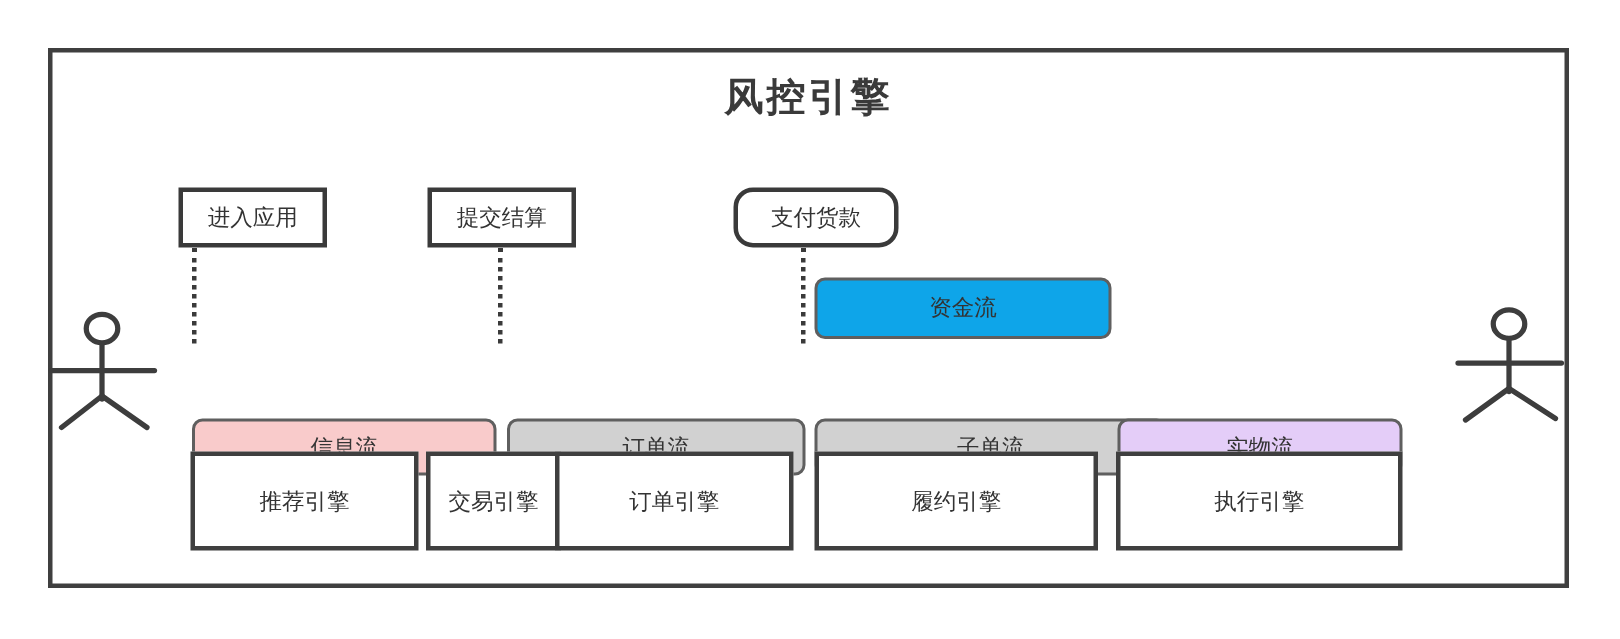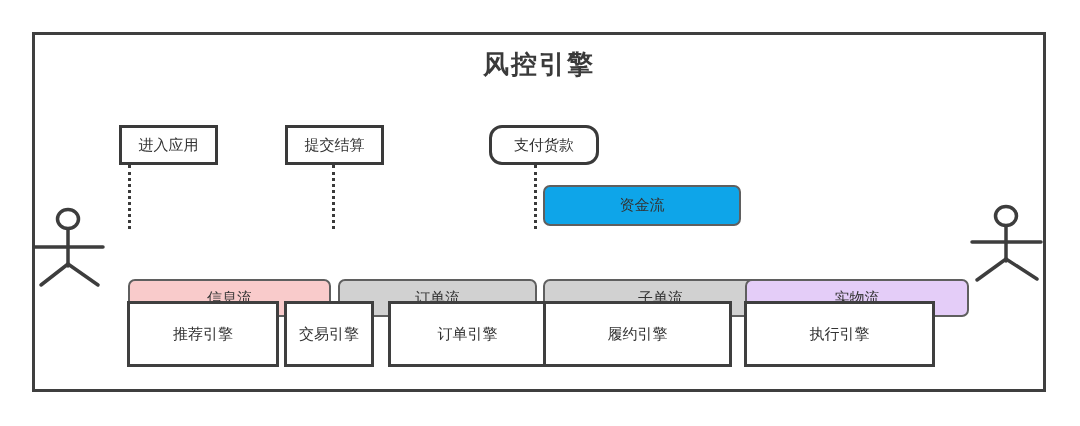--- a/index.html
+++ b/index.html
@@ -93,25 +93,25 @@
 
   <div class="dotline" style="left:128px;"></div>
   <div class="dotline" style="left:332px;"></div>
   <div class="dotline" style="left:534px;"></div>
 
   <div class="bar capital-bar" style="left: 543px; width: 198px; background-color: #0ea5e9;">资金流</div>
 
   <div class="bar flow-bar" style="left: 128px; width: 203px; background-color: rgb(249, 203, 203);">信息流</div>
   <div class="bar flow-bar" style="left: 338px; width: 199px; background-color: rgb(209, 209, 209);">订单流</div>
   <div class="bar flow-bar" style="left: 543px; width: 235px; background-color: rgb(209, 209, 209);">子单流</div>
-  <div class="bar flow-bar" style="left: 745px; width: 224px; background-color: rgb(228, 205, 248);">实物流</div>
+  <div class="bar flow-bar" style="left: 745px; width: 190px; background-color: rgb(228, 205, 248);">实物流</div>
 
   <div class="engine-box" style="left:127px; width:152px;">推荐引擎</div>
   <div class="engine-box" style="left:284px; width:90px;">交易引擎</div>
-  <div class="engine-box" style="left:388px; width:159px;">订单引擎</div>
+  <div class="engine-box" style="left:370px; width:159px;">订单引擎</div>
   <div class="engine-box" style="left:543px; width:189px;">履约引擎</div>
   <div class="engine-box" style="left:744px; width:191px;">执行引擎</div>
 
   <div class="actor" style="left:30px; top:206px;">
     <svg width="76" height="84" viewBox="0 0 76 84" fill="none" stroke="#3d3d3d" stroke-width="3.5" stroke-linecap="round">
       <ellipse cx="38" cy="13" rx="10.5" ry="9.5" fill="#ffffff"></ellipse>
       <line x1="38" y1="23" x2="38" y2="60"></line>
       <line x1="4" y1="41" x2="73" y2="41"></line>
       <line x1="38" y1="58" x2="11" y2="79"></line>
       <line x1="38" y1="58" x2="68" y2="79"></line>

